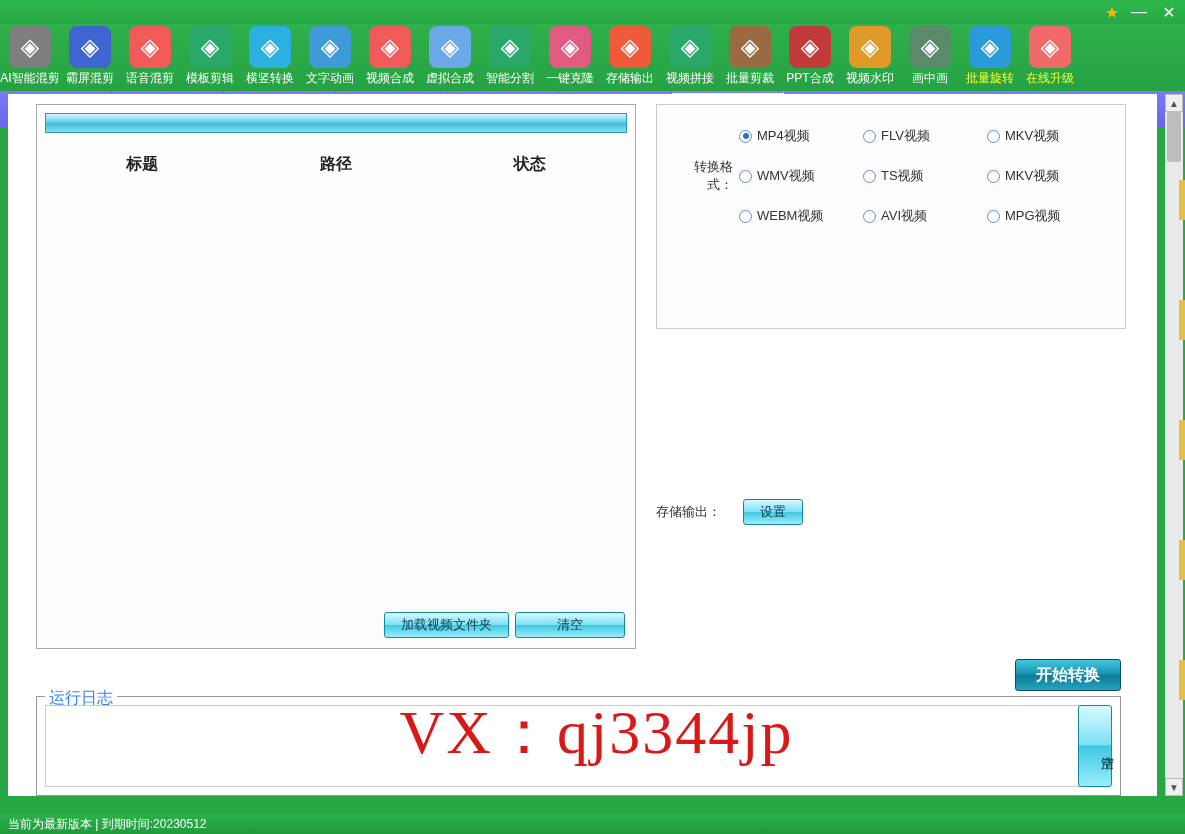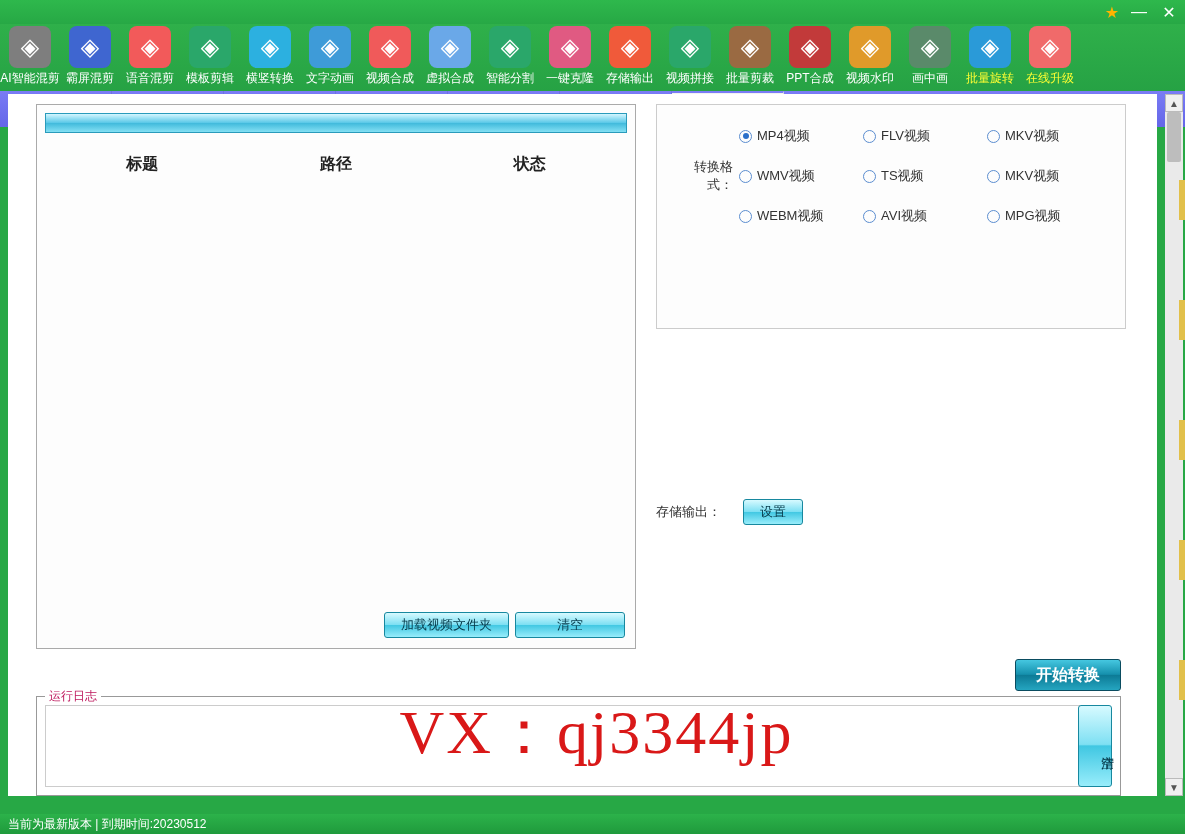--- a/index.html
+++ b/index.html
@@ -47,21 +47,21 @@
 .output-row { display:flex; align-items:center; margin-top:170px; }
 .output-label { font-size:13px; color:#333; margin-right:8px;}
 .output-input { flex:1; height:24px; border:1px solid #888; padding:0 6px; font-size:13px; background:#fff; }
 .settings-btn { margin-left:14px; }
 
 .start-btn { position:absolute; right:36px; top:565px; width:106px; height:32px; line-height:30px; text-align:center; font-size:16px; color:#fff; font-weight:bold; cursor:pointer; border:1px solid #0a4c60; border-radius:3px;
   background:linear-gradient(to bottom,#45c7e0,#1590ad 48%,#0c7a95 50%,#25a5c0); }
 
 
 .log-fieldset { position:absolute; left:28px; right:36px; top:602px; height:100px; border:1px solid #999; background:#fff; }
-.log-legend { position:absolute; top:-9px; left:8px; background:#fff; padding:0 4px; font-size:12px; color:#be185d; }
+.log-legend { position:absolute; top:-9px; left:8px; background:#fff; padding:0 4px; font-size:16px; color:#3b82f6; }
 .log-body { position:absolute; inset:8px 40px 8px 8px; border:1px solid #ccc; background:#fff; }
 .log-clear { position:absolute; right:8px; top:8px; width:26px; height:82px; writing-mode:vertical-lr; text-align:center; }
 
 
 .scroll-rail { position:absolute; right:2px; top:94px; bottom:38px; width:18px; background:#e4e4e4; }
 .scroll-rail .arrow { height:18px; background:#f0f0f0; text-align:center; font-size:10px; line-height:18px; color:#555; border:1px solid #bbb;}
 .scroll-rail .track { position:absolute; top:18px; bottom:18px; left:0; right:0; background:#eaeaea; }
 .scroll-rail .thumb { position:absolute; top:0; left:2px; right:2px; height:50px; background:#bdbdbd; border-radius:2px;}
 
 

